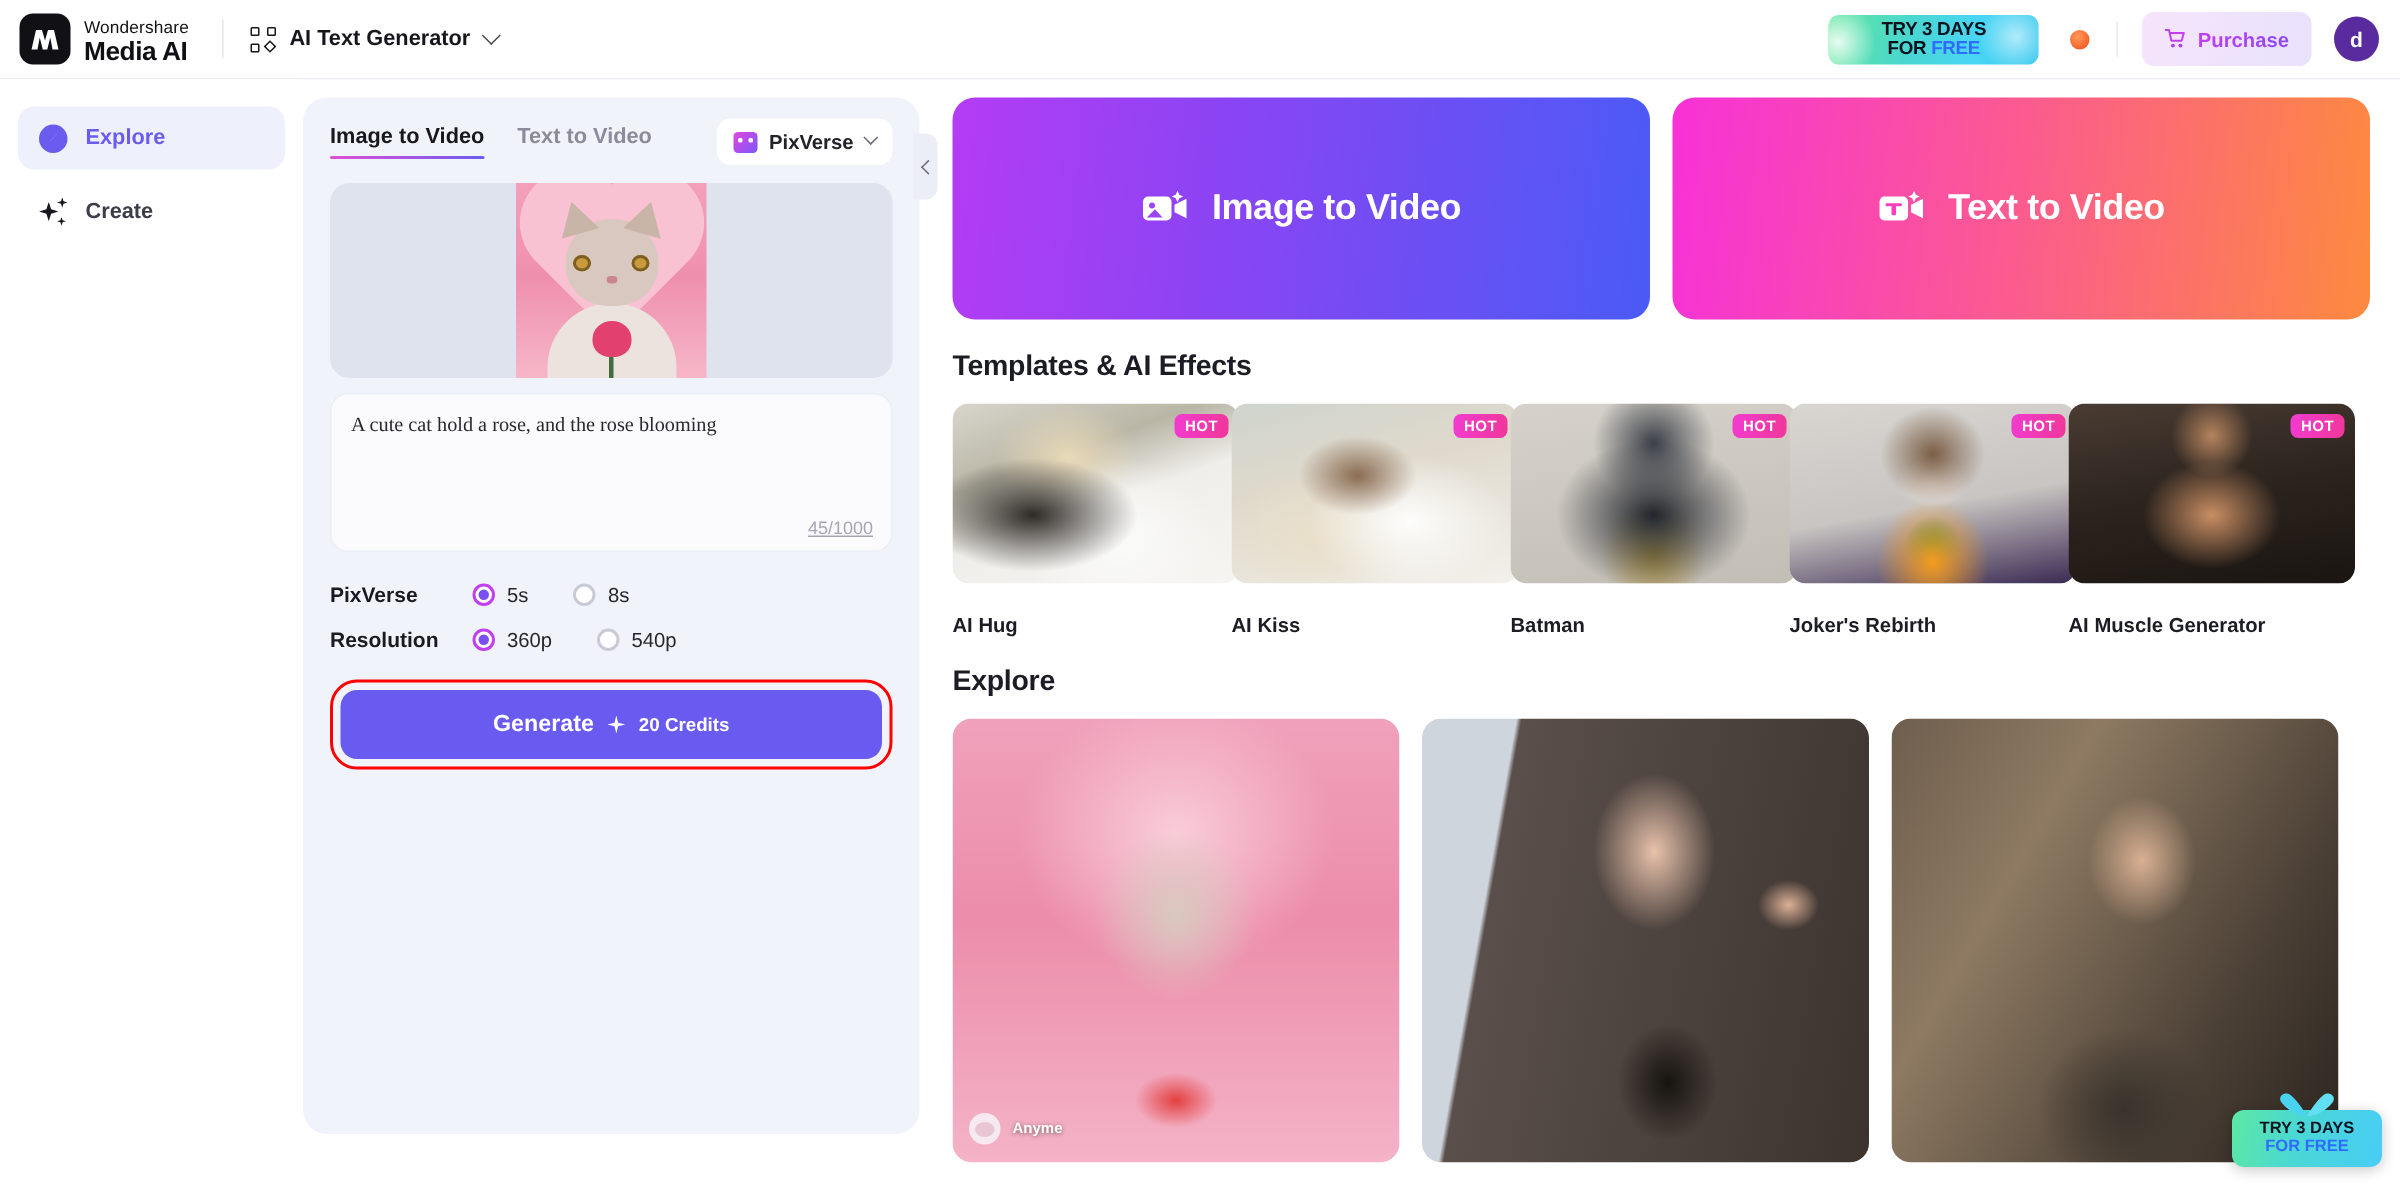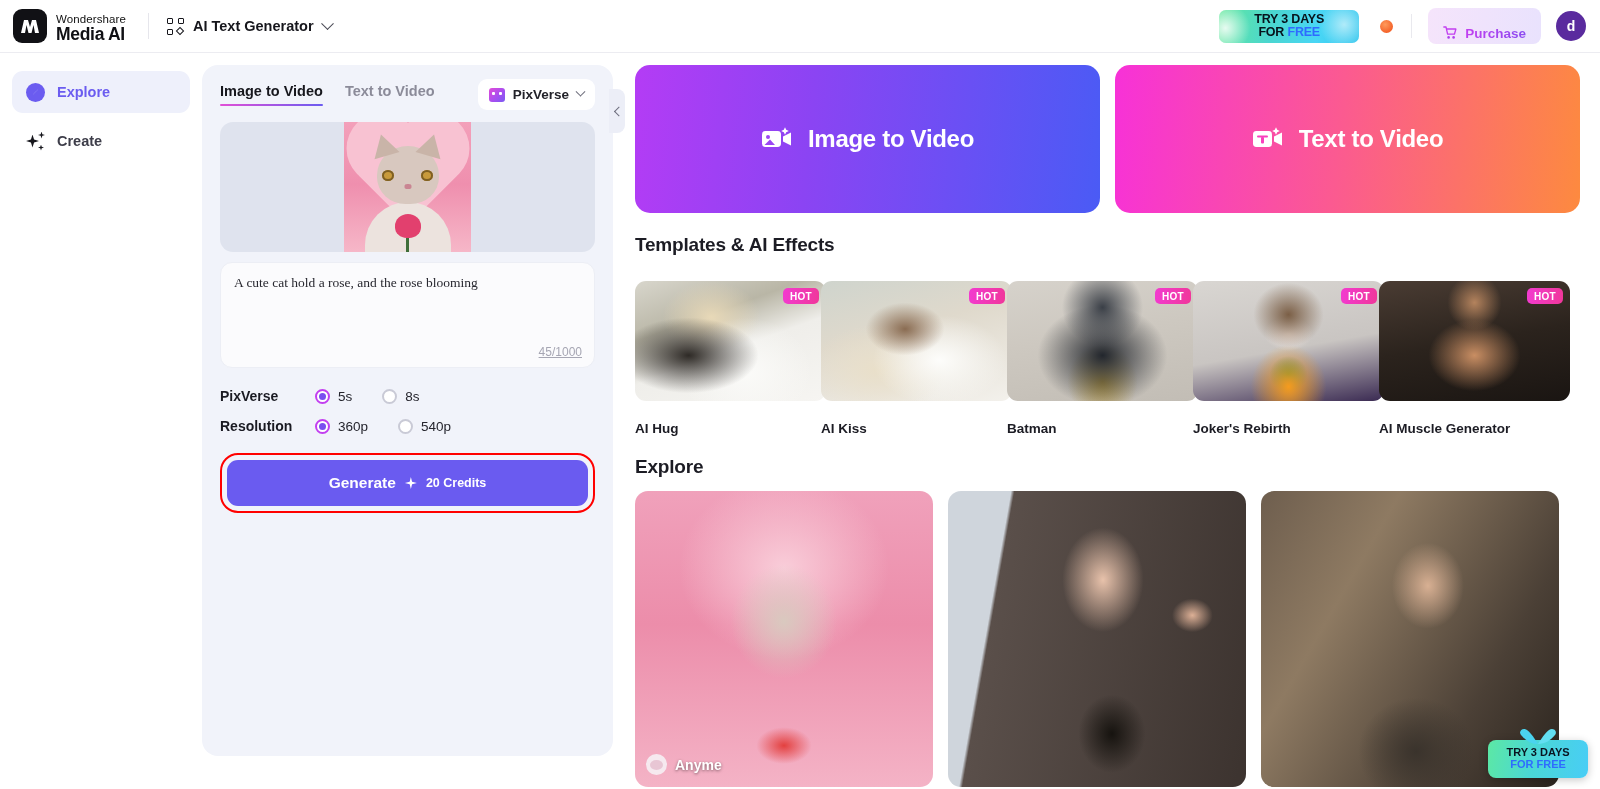--- a/index.html
+++ b/index.html
@@ -66,21 +66,21 @@
   .bell-dot {
     width: 13px; height: 13px; border-radius: 50%;
     background: radial-gradient(circle at 40% 35%, #ff9a5c, #f4632a 70%);
     filter: blur(.4px);
   }
   .topdiv2 { width: 1px; height: 24px; background: #e9e9ee; margin-right: 16px; }
 
   .purchase-btn {
     height: 30px; padding: 18px 15px; border-radius: 8px;
     background: linear-gradient(96deg,#f5e4fb 0%, #e9e2fd 100%);
-    display: flex; align-items: flex-start; gap: 7px; cursor: pointer; border: none;
+    display: flex; align-items: center; gap: 7px; cursor: pointer; border: none;
   }
   .cart-ico { width: 15px; height: 14px; position: relative; }
   .cart-ico svg { display:block; }
   .purchase-label {
     font-size: 13.5px; font-weight: 700;
     background: linear-gradient(90deg,#c23ff0,#8b4bf0);
     -webkit-background-clip: text; background-clip: text; color: transparent;
   }
   .avatar {
     width: 30px; height: 30px; border-radius: 50%; margin-left: 15px;
@@ -232,35 +232,35 @@
   .hero.i2v { background: linear-gradient(96deg,#b43cf5 0%, #8b44f3 38%, #4a5bf5 100%); }
   .hero.t2v { background: linear-gradient(96deg,#f731d8 0%, #fb5a91 48%, #fd8a3f 100%); }
   .hero-label { font-size: 24px; font-weight: 800; color: #fff; letter-spacing: -.3px; }
   .hero-ico { width: 32px; height: 26px; position: relative; }
 
   .sec-title { font-size: 19px; font-weight: 800; color: #1c1c24; letter-spacing: -.2px; }
   .sec-templates { margin-top: 21px; }
 
   .tpl-row { display: flex; gap: 15px; margin-top: 13px; }
   .tpl { width: 171px; cursor: pointer; }
-  .tpl-img { width: 191px; height: 120px; border-radius: 11px; overflow: hidden; position: relative; margin-top: 12px; }
+  .tpl-img { width: 191px; height: 120px; border-radius: 11px; overflow: hidden; position: relative; }
   .hot-badge {
     position: absolute; right: 7px; top: 7px; height: 16px; padding: 0 7px; border-radius: 5px;
     background: linear-gradient(96deg,#f23bd0,#f0379a); color: #fff; font-size: 10px; font-weight: 800;
     display: flex; align-items: center; letter-spacing: .3px;
   }
   .tpl-name { margin-top: 20px; font-size: 13.5px; font-weight: 700; color: #1c1c24; }
 
   .sec-explore { margin-top: 20px; }
   .exp-row { display: flex; gap: 15px; margin-top: 13px; }
   .exp-card { width: 298px; height: 296px; border-radius: 13px; overflow: hidden; position: relative; cursor: pointer; }
   .exp-author { position:absolute; left: 11px; bottom: 12px; display:flex; align-items:center; gap: 8px; }
   .exp-avatar { width: 21px; height: 21px; border-radius: 50%; background: #f6e9ef; overflow:hidden; position:relative; }
   .exp-avatar::before{content:"";position:absolute;left:4px;top:6px;width:13px;height:10px;border-radius:50%;background:#e8c6d4;}
-  .exp-author-name { font-size: 14px; color: #fff; font-weight: 600; text-shadow: 0 1px 3px rgba(0,0,0,.5); }
+  .exp-author-name { font-size: 10px; color: #fff; font-weight: 600; text-shadow: 0 1px 3px rgba(0,0,0,.5); }
 
   .float-promo {
     position: absolute; right: 12px; bottom: 11px; width: 100px; height: 38px; border-radius: 8px;
     background: linear-gradient(100deg,#5ce8a4 0%, #4ad7d6 45%, #48cdf6 100%);
     display:flex; flex-direction:column; align-items:center; justify-content:center; cursor:pointer;
     box-shadow: 0 2px 9px rgba(0,0,0,.22); z-index: 5;
   }
   .float-promo .ribbon {
     position: absolute; top: -13px; left: 50%; transform: translateX(-50%);
     width: 46px; height: 18px;

